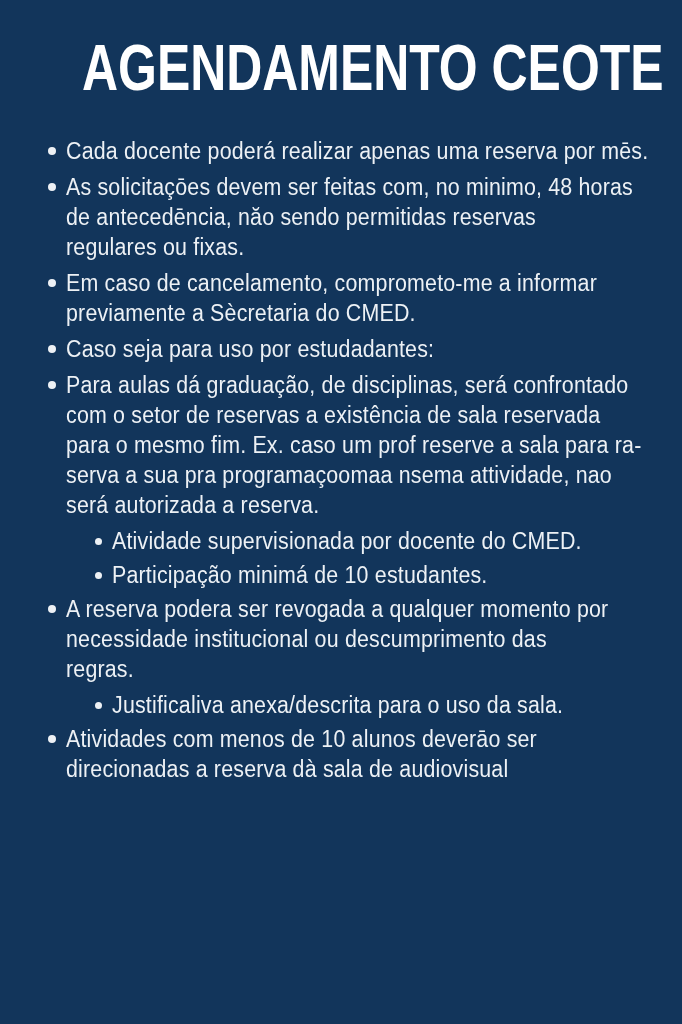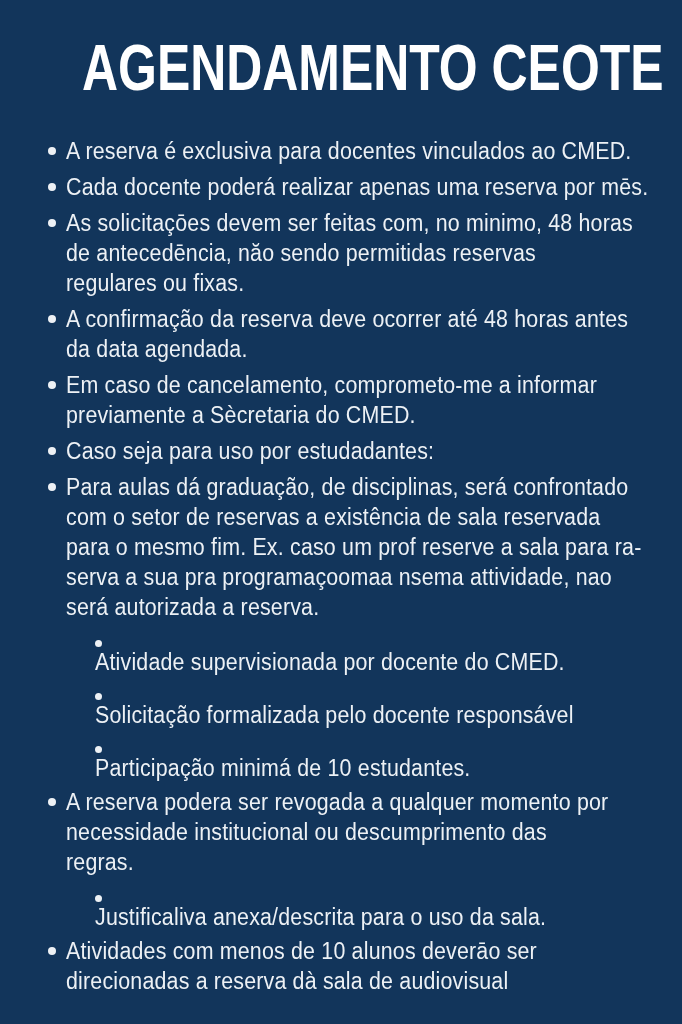--- a/index.html
+++ b/index.html
@@ -40,21 +40,20 @@
   }
   li.item {
     display: flex;
     align-items: flex-start;
     margin: 0 0 6px 0;
     color: var(--fg, #EDF1F5);
   }
   li.item.l2 {
     margin-left: 47px;
     margin-bottom: 4px;
-    flex-direction: column;
   }
   .dot {
     flex: 0 0 auto;
     width: 8px;
     height: 8px;
     border-radius: 50%;
     background: var(--fg, #EDF1F5);
     margin: 11px 10px 0 0;
   }
   li.item.l2 .dot {
@@ -77,36 +76,27 @@
 
 <div class="poster">
 
   <div class="title-wrap">
     <div class="title">AGENDAMENTO CEOTE</div>
   </div>
 
   <ul class="rules">
     <li class="item l1">
       <span class="dot"></span>
-      <span class="btext">A reserva é exclusiva para docentes vinculados ao CMED.</span>
-    </li>
-    <li class="item l1">
-      <span class="dot"></span>
       <span class="btext">Cada docente poderá realizar apenas uma reserva por mēs.</span>
     </li>
     <li class="item l1">
       <span class="dot"></span>
       <span class="btext">As solicitaçōes devem ser feitas com, no minimo, 48 horas
 de antecedēncia, năo sendo permitidas reservas
 regulares ou fixas.</span>
-    </li>
-    <li class="item l1">
-      <span class="dot"></span>
-      <span class="btext">A confirmação da reserva deve ocorrer até 48 horas antes
-da data agendada.</span>
     </li>
     <li class="item l1">
       <span class="dot"></span>
       <span class="btext">Em caso de cancelamento, comprometo-me a informar
 previamente a Sècretaria do CMED.</span>
     </li>
     <li class="item l1">
       <span class="dot"></span>
       <span class="btext">Caso seja para uso por estudadantes:</span>
     </li>
@@ -114,24 +104,20 @@
       <span class="dot"></span>
       <span class="btext">Para aulas dá graduação, de disciplinas, será confrontado
 com o setor de reservas a existência de sala reservada
 para o mesmo fim. Ex. caso um prof reserve a sala para ra-
 serva a sua pra programaçoomaa nsema attividade, nao
 será autorizada a reserva.</span>
     </li>
     <li class="item l2">
       <span class="dot"></span>
       <span class="btext">Atividade supervisionada por docente do CMED.</span>
-    </li>
-    <li class="item l2">
-      <span class="dot"></span>
-      <span class="btext">Solicitação formalizada pelo docente responsável</span>
     </li>
     <li class="item l2">
       <span class="dot"></span>
       <span class="btext">Participação minimá de 10 estudantes.</span>
     </li>
     <li class="item l1">
       <span class="dot"></span>
       <span class="btext">A reserva podera ser revogada a qualquer momento por
 necessidade institucional ou descumprimento das
 regras.</span>

